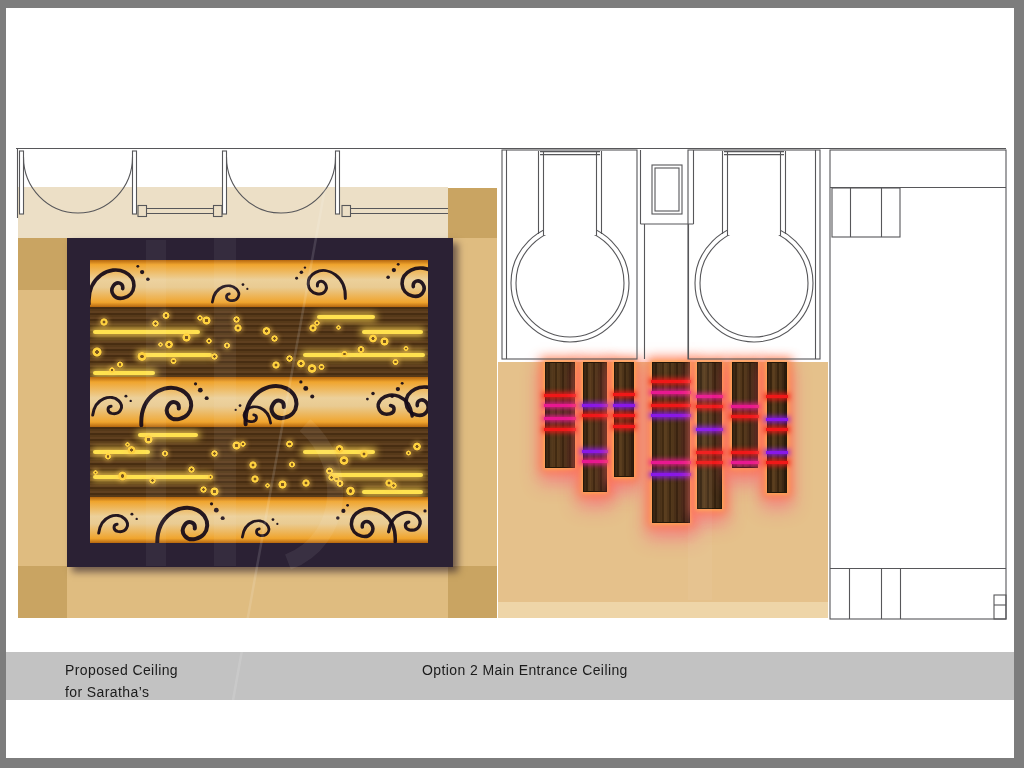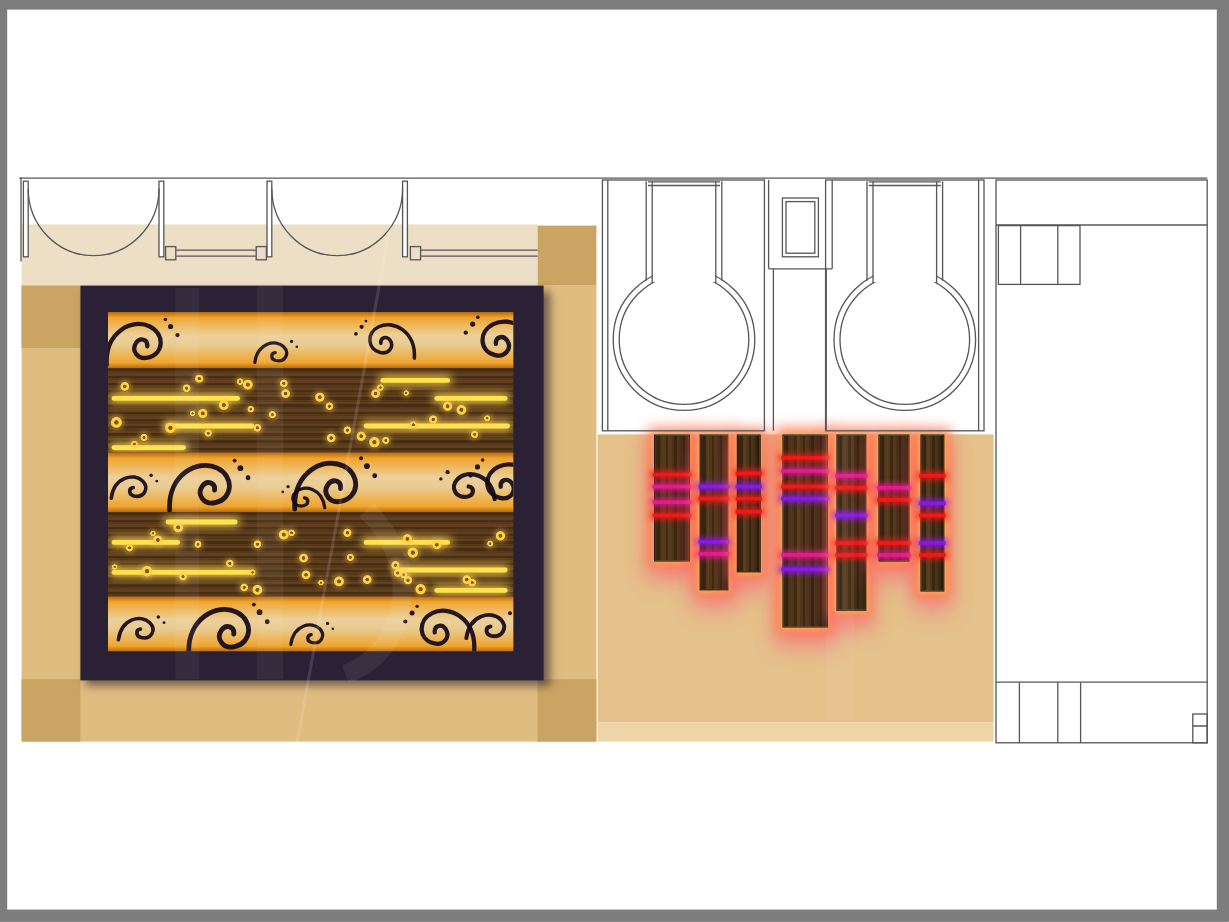--- a/index.html
+++ b/index.html
@@ -383,13 +383,18 @@
   </svg>
 
   <svg id="wm" class="abs" width="1024" height="768" viewBox="0 0 1024 768" fill="none">
     <path d="M330,160 L232,706" stroke="rgba(255,255,255,0.13)" stroke-width="2.5"></path>
     <path d="M156,240 V566" stroke="rgba(255,255,255,0.05)" stroke-width="20"></path>
     <path d="M225,238 V566" stroke="rgba(255,255,255,0.05)" stroke-width="22"></path>
     <path d="M305,425 C350,465 345,540 288,562" stroke="rgba(255,255,255,0.07)" stroke-width="16"></path>
     <path d="M700,362 V600" stroke="rgba(255,255,255,0.045)" stroke-width="24"></path>
   </svg>
 
+  <div class="abs banner">
+    <div class="btxt bt1">Proposed Ceiling</div>
+    <div class="btxt bt2">for Saratha’s</div>
+    <div class="btxt bt3">Option 2 Main Entrance Ceiling</div>
+  </div>
 </div>
 
 </body></html>

